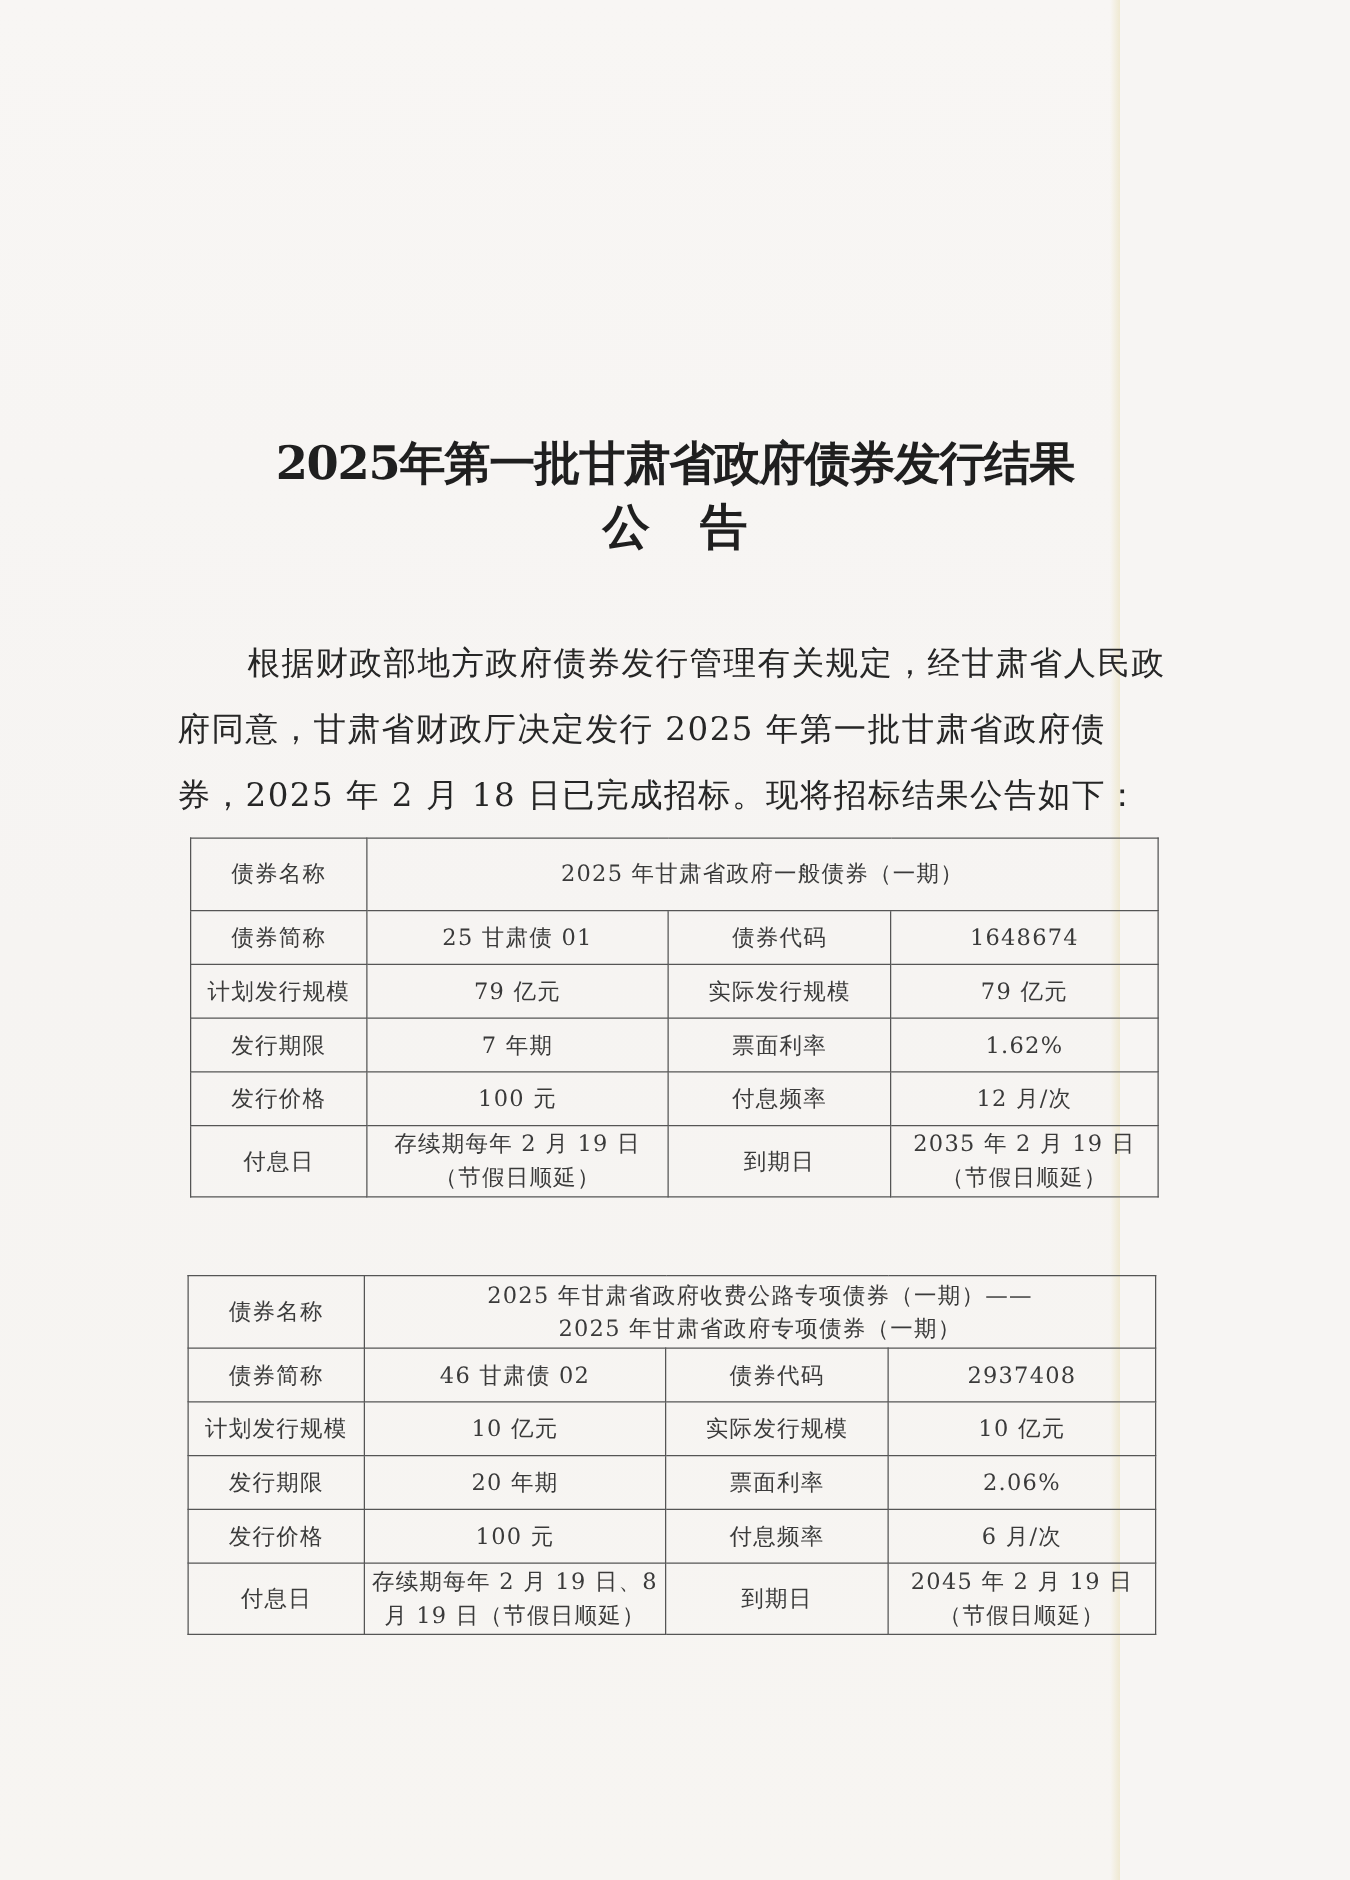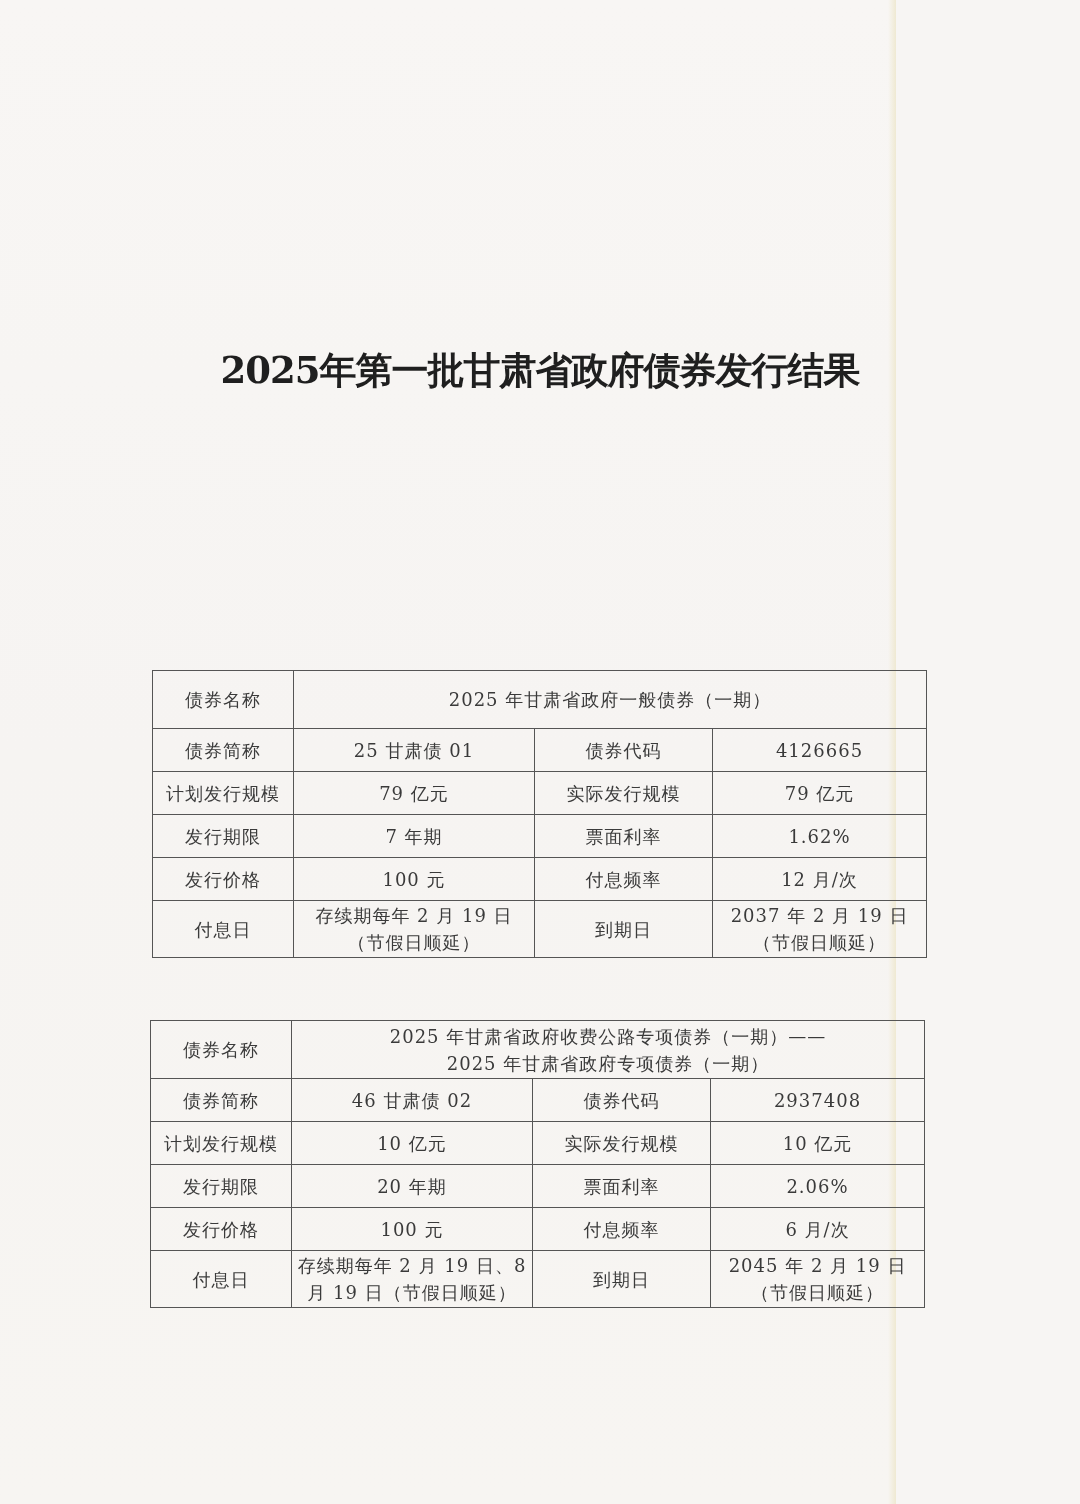--- a/index.html
+++ b/index.html
@@ -102,39 +102,41 @@
     .r-std { height: 43px; }
     .r-last { height: 57px; margin-left: 10px; }
   </style>
 </head>
 <body>
 
 <div class="page">
   <div class="page-edge"></div>
 
   <div class="title title-line1">2025年第一批甘肃省政府债券发行结果</div>
-
+  <div class="title title-line2">公告</div>
+
+  <div class="intro">根据财政部地方政府债券发行管理有关规定，经甘肃省人民政府同意，甘肃省财政厅决定发行 2025 年第一批甘肃省政府债券，2025 年 2 月 18 日已完成招标。现将招标结果公告如下：</div>
 
   <table class="bond" id="table-1">
     <colgroup>
       <col class="c1">
         <col class="c2">
         <col class="c3">
         <col class="c4">
     </colgroup>
     <tbody>
         <tr class="r-name1">
       <td class="label">债券名称</td>
       <td colspan="3">2025 年甘肃省政府一般债券（一期）</td>
     </tr>
     <tr class="r-std">
       <td class="label">债券简称</td>
       <td>25 甘肃债 01</td>
       <td class="label">债券代码</td>
-      <td>4126665</td>
+      <td>1648674</td>
     </tr>
     <tr class="r-std">
       <td class="label">计划发行规模</td>
       <td>79 亿元</td>
       <td class="label">实际发行规模</td>
       <td>79 亿元</td>
     </tr>
     <tr class="r-std">
       <td class="label">发行期限</td>
       <td>7 年期</td>
@@ -145,21 +147,21 @@
       <td class="label">发行价格</td>
       <td>100 元</td>
       <td class="label">付息频率</td>
       <td>12 月/次</td>
     </tr>
     <tr class="r-last">
       <td class="label">付息日</td>
       <td>存续期每年 2 月 19 日（节假日顺延）</td>
       <td class="label">到期日</td>
       <td>
-        <div>2037 年 2 月 19 日</div>
+        <div>2035 年 2 月 19 日</div>
         <div>（节假日顺延）</div>
       </td>
     </tr>
   </tbody>
     </table>
 
   <table class="bond" id="table-2">
     <colgroup>
       <col class="c1">
         <col class="c2">

